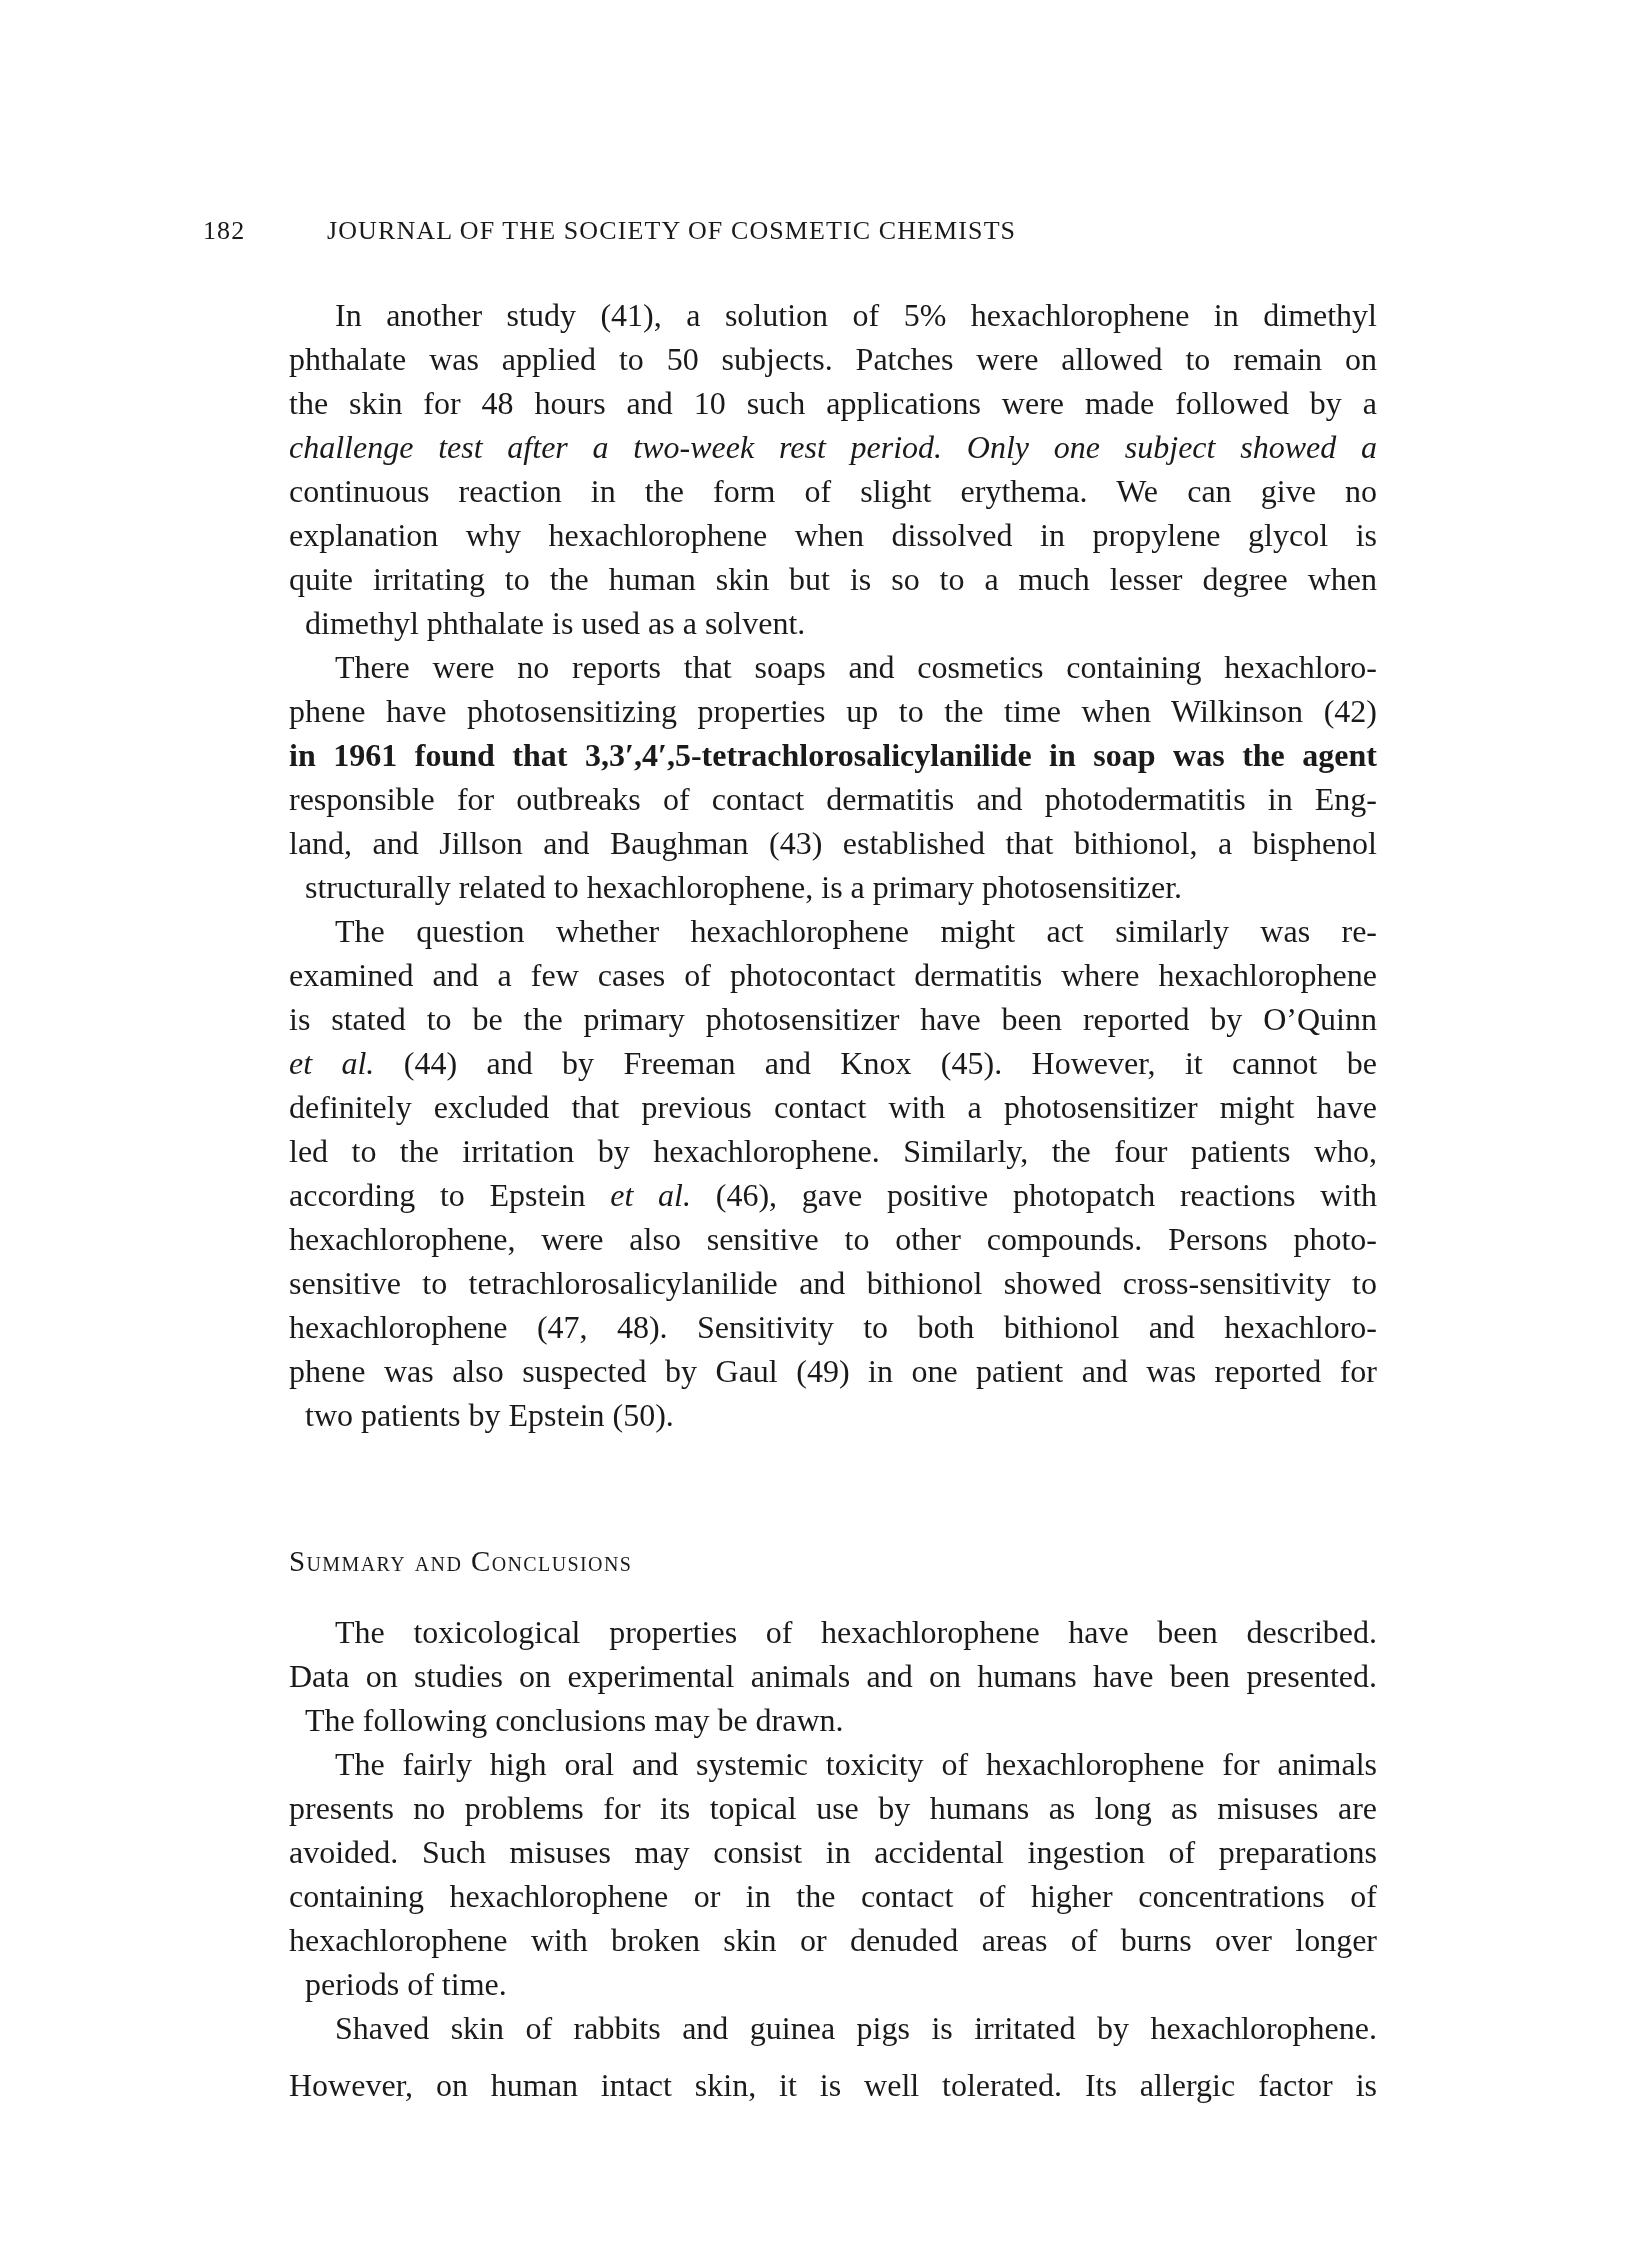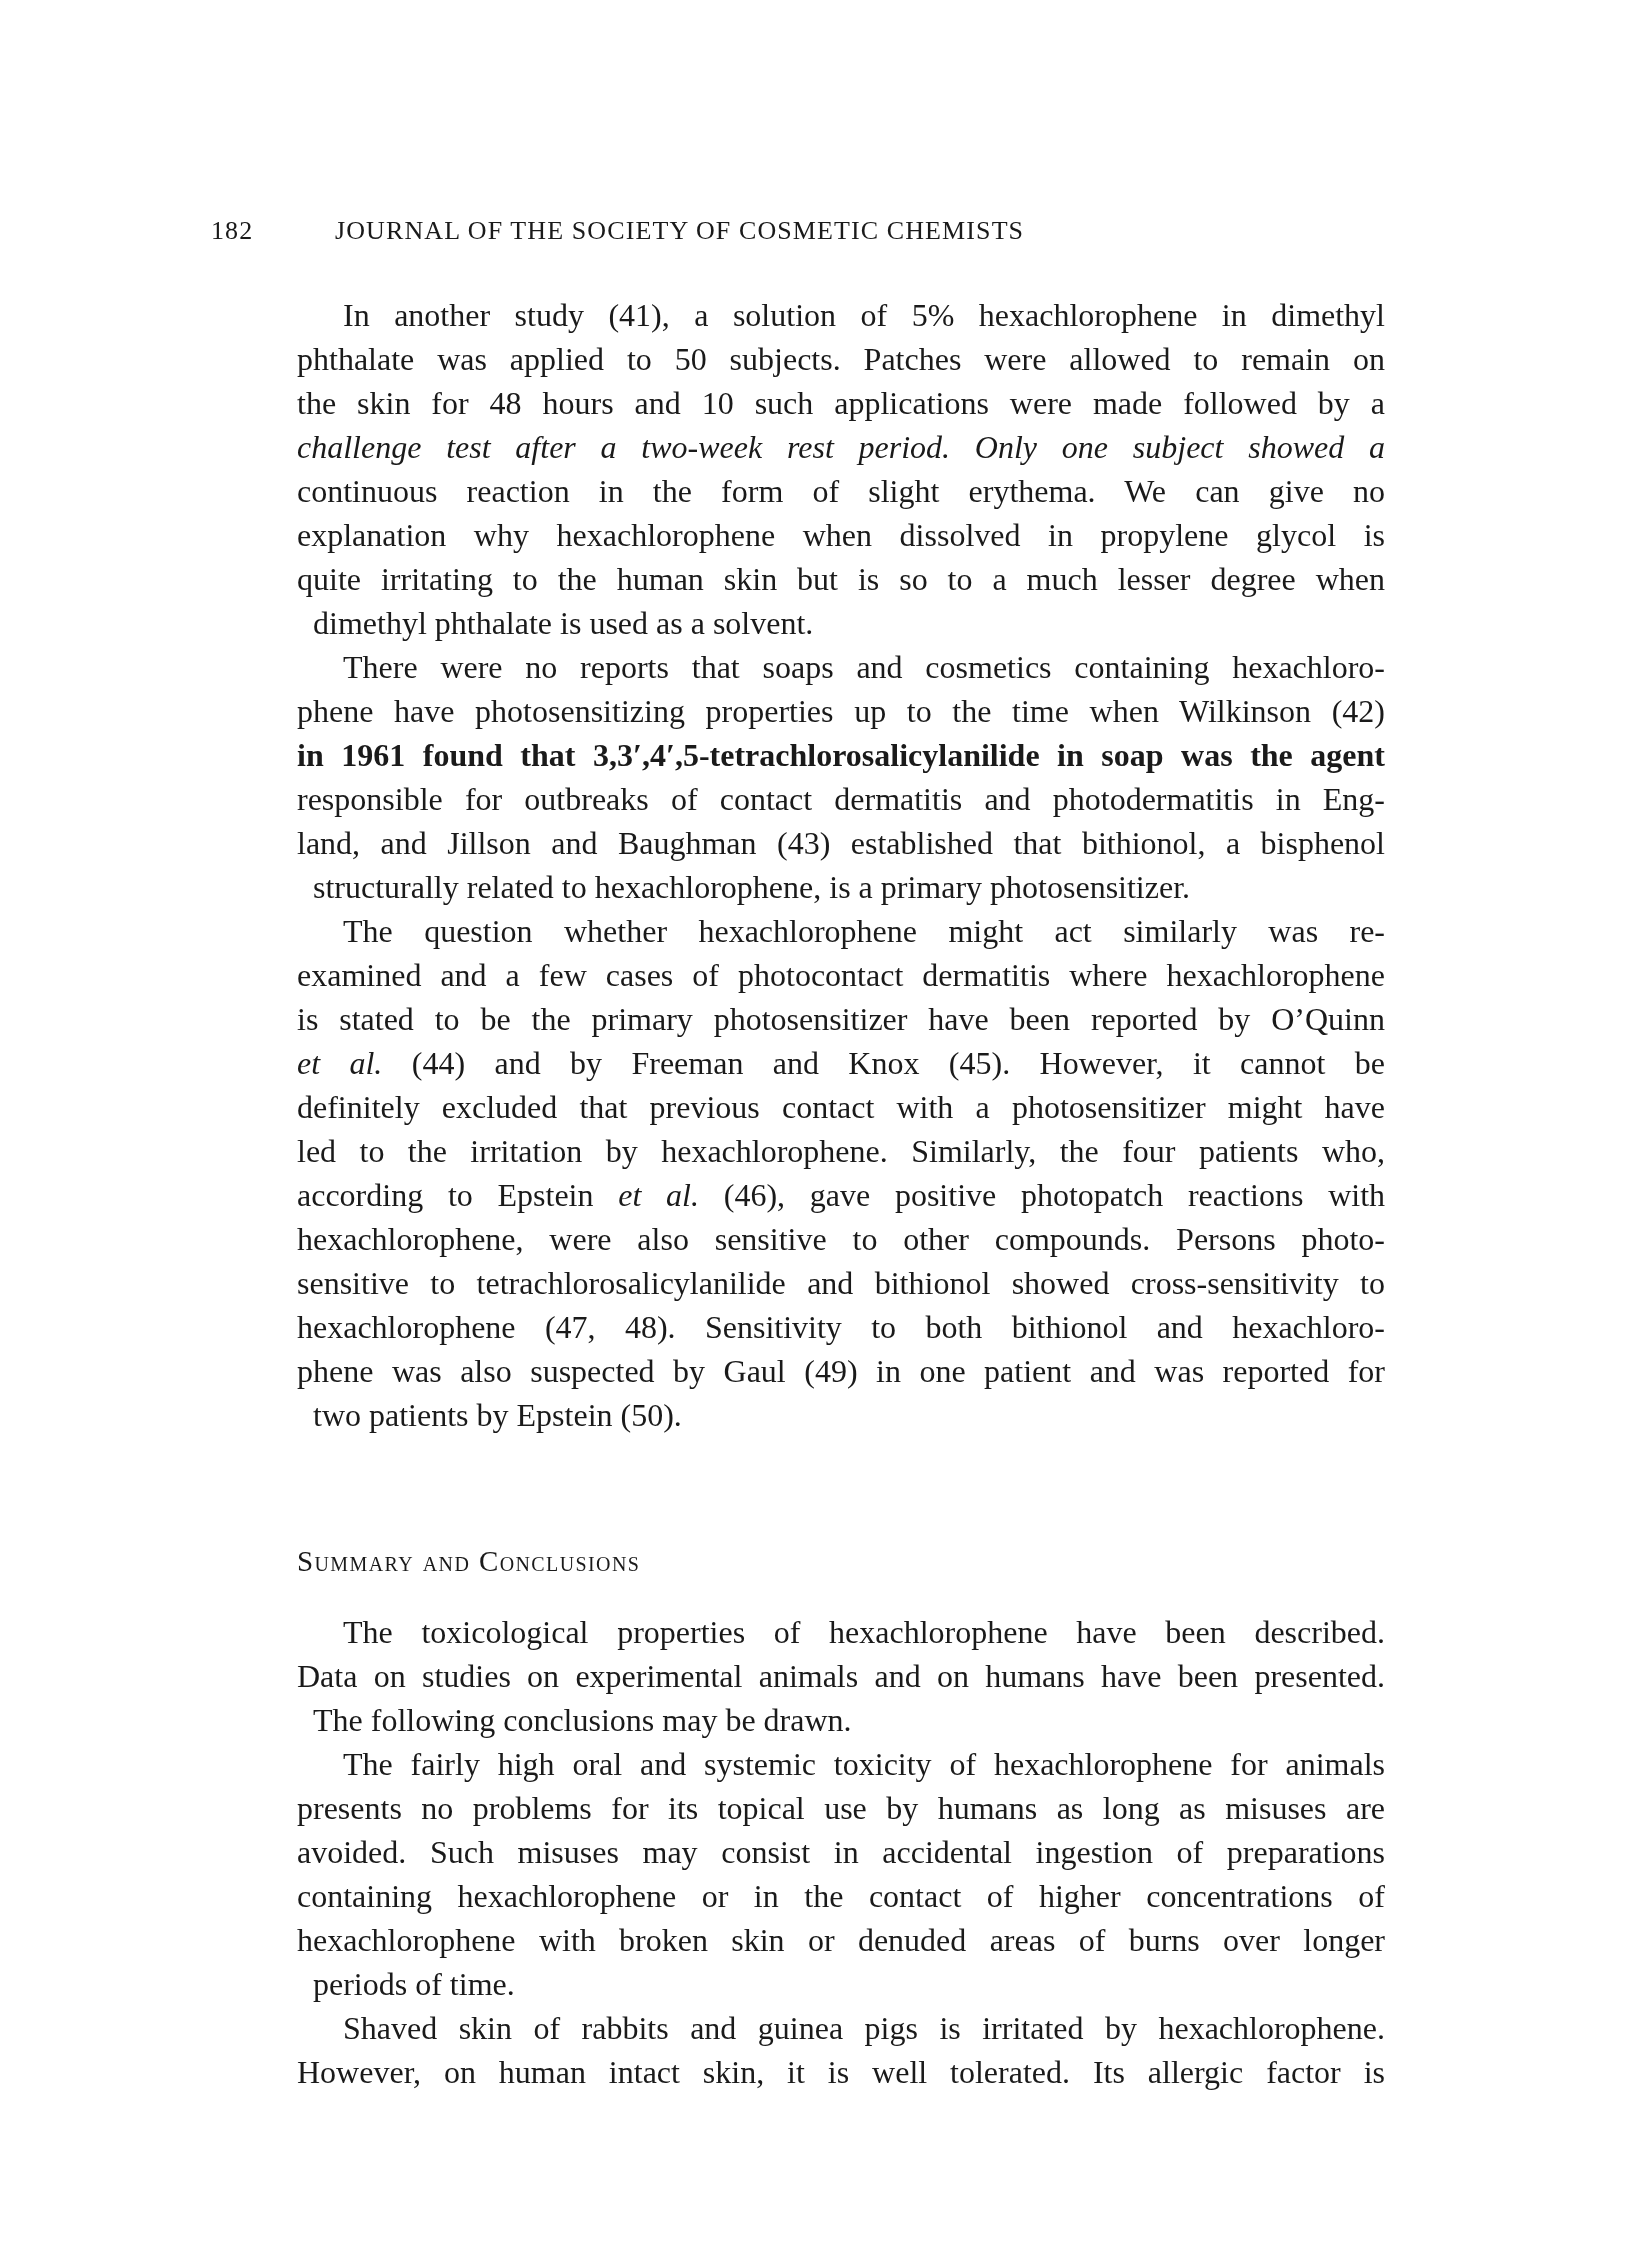--- a/index.html
+++ b/index.html
@@ -10,21 +10,21 @@
     body {
       width: 1636px;
       height: 2265px;
       position: relative;
       overflow: hidden;
       font-family: "Liberation Serif", "DejaVu Serif", serif;
       color: #1a1a1a;
     }
     .page {
       position: absolute;
-      left: 8px;
+      left: 0;
       top: 0;
       width: 1624px;
       height: 2265px;
     }
     .running-head {
       position: absolute;
       top: 216px;
       left: 203px;
       width: 1013px;
       height: 38px;
@@ -137,18 +137,18 @@
       <span class="line indent" style="white-space: normal;">The fairly high oral and systemic toxicity of hexachlorophene for animals</span>
       <span class="line" style="white-space: normal;">presents no problems for its topical use by humans as long as misuses are</span>
       <span class="line" style="white-space: normal;">avoided.  Such misuses may consist in accidental ingestion of preparations</span>
       <span class="line" style="white-space: normal;">containing hexachlorophene or in the contact of higher concentrations of</span>
       <span class="line" style="white-space: normal;">hexachlorophene with broken skin or denuded areas of burns over longer</span>
       <span class="line last" style="white-space: normal;">periods of time.</span>
     </p>
 
     <p class="para">
       <span class="line indent" style="white-space: normal;">Shaved skin of rabbits and guinea pigs is irritated by hexachlorophene.</span>
-      <span class="line" style="white-space: normal;">However, on human intact skin, it is well tolerated.  Its allergic factor is</span>
+      <span class="line" style="white-space: normal; margin-top: 13px;">However, on human intact skin, it is well tolerated.  Its allergic factor is</span>
     </p>
 
   </div>
 </div>
 
 
 </body></html>

